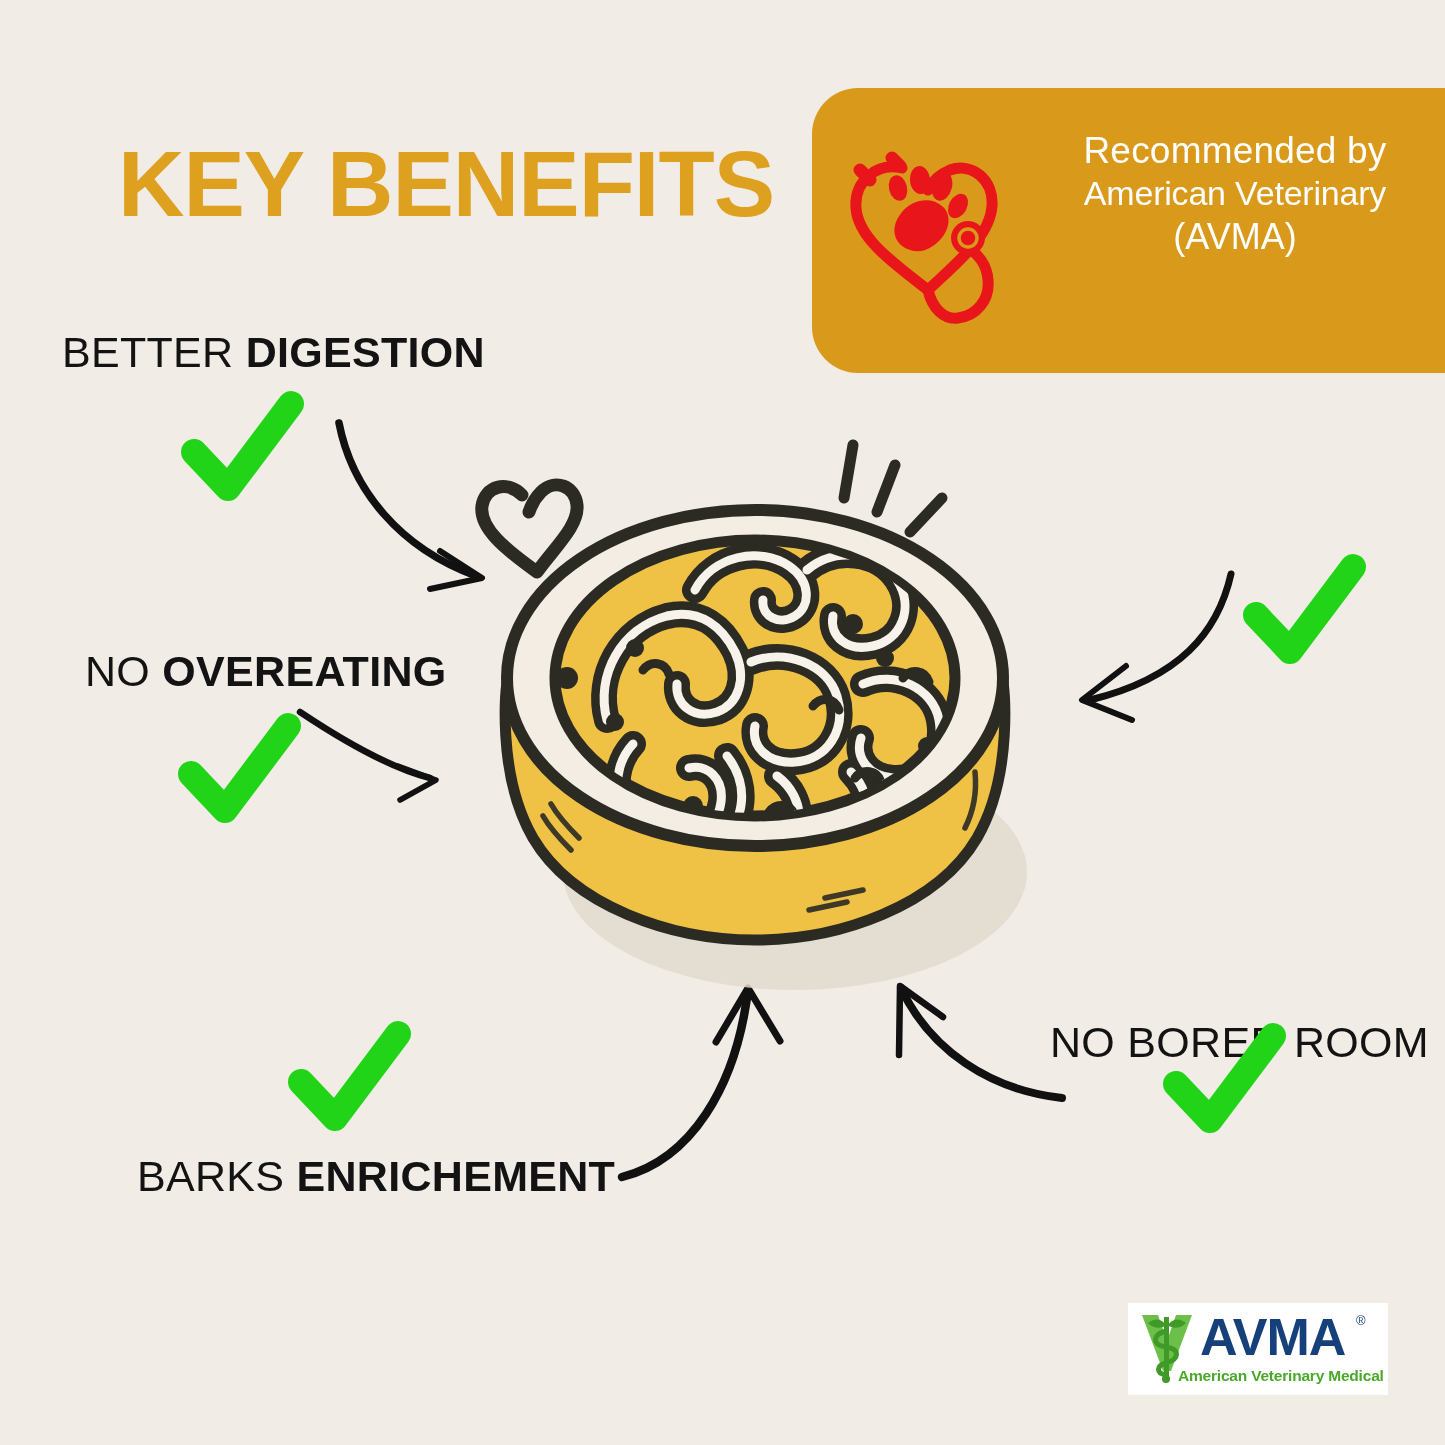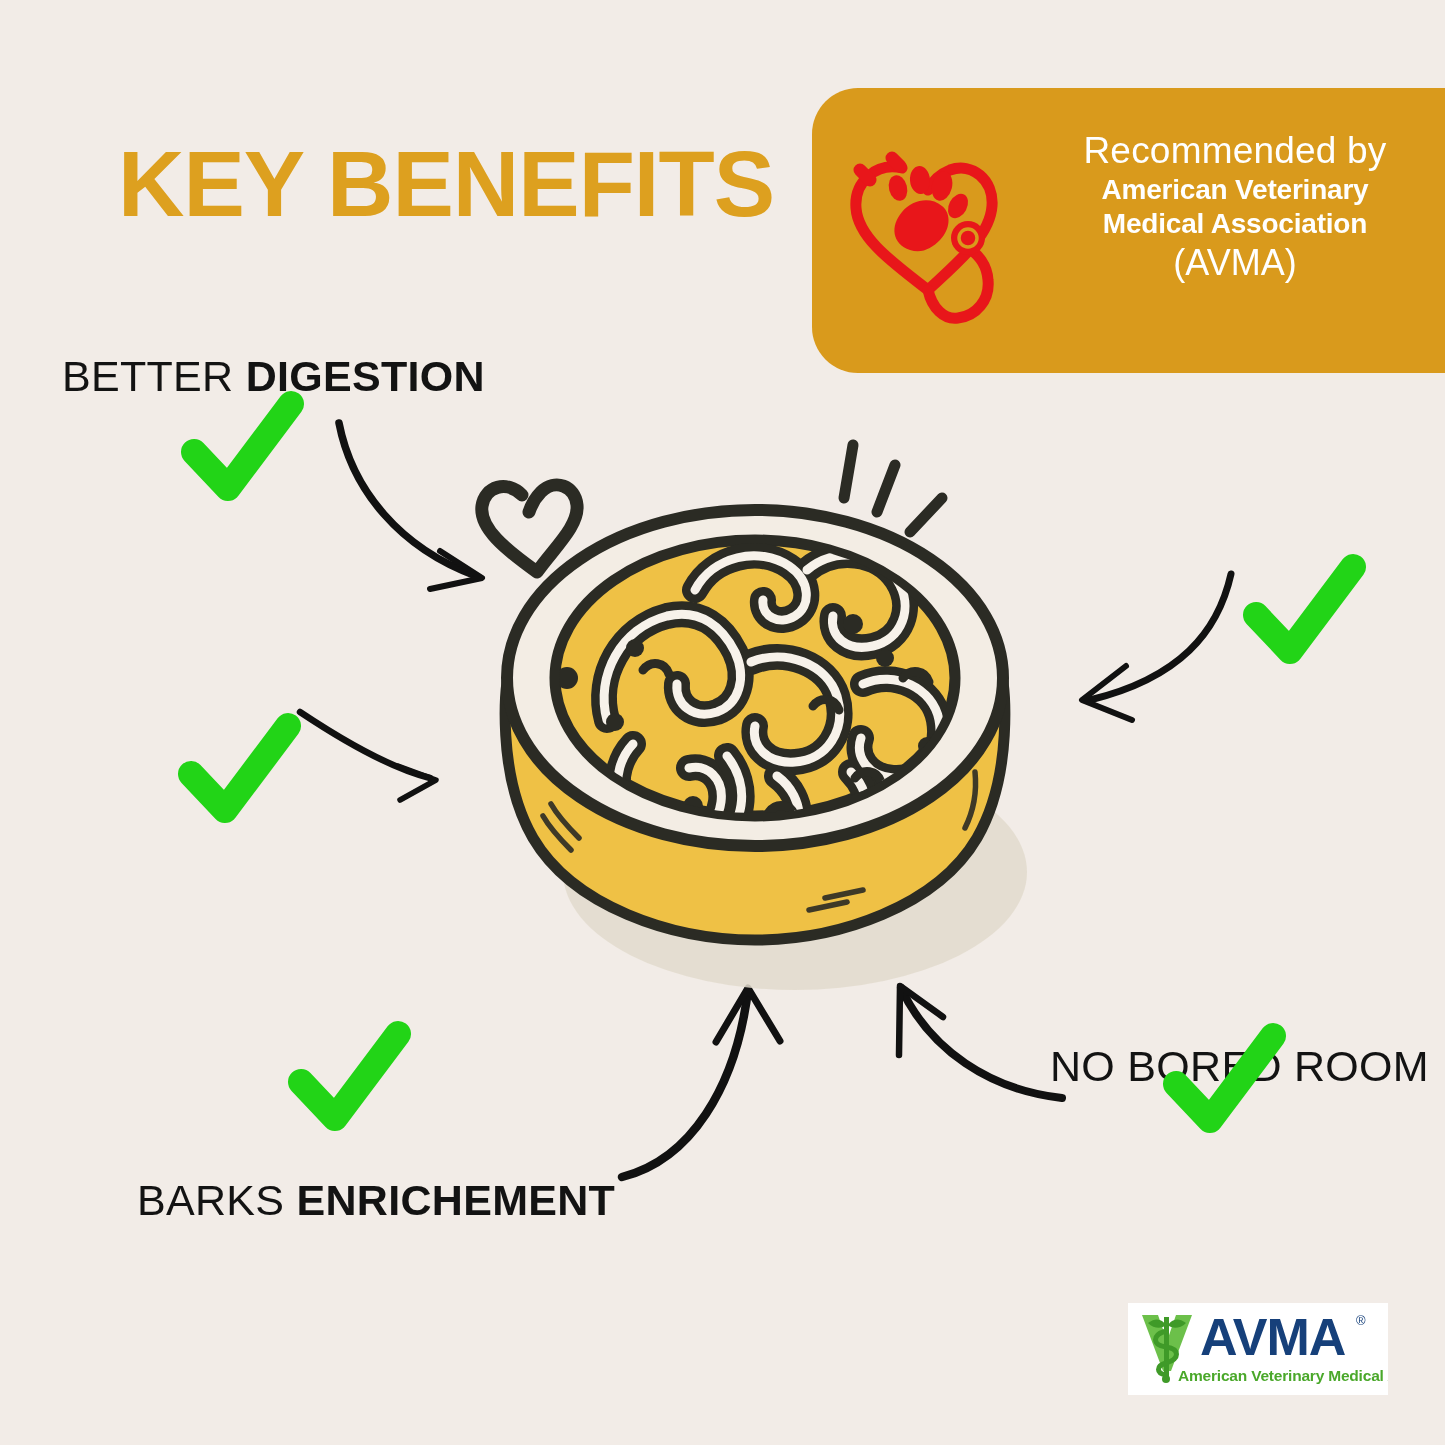--- a/index.html
+++ b/index.html
@@ -61,38 +61,37 @@
     text-align: center;
     color: #ffffff;
     line-height: 1.22;
   }
   .badge-line1 {
     font-size: 37px;
     font-weight: normal;
     letter-spacing: 0.2px;
   }
   .badge-line2, .badge-line3 {
-    font-size: 28px;
-    font-weight: bold;
+    font-size: 34px;
+    font-weight: normal;
     letter-spacing: -0.2px;
   }
   .badge-line4 {
     font-size: 36px;
     font-weight: normal;
   }
 
   
   .benefit-label {
     position: absolute;
     color: #131313;
     font-size: 43px;
     letter-spacing: 0.3px;
     white-space: nowrap;
     font-weight: normal;
-    margin-top: 24px;
   }
   .benefit-label b { font-weight: bold; }
 
   .lbl-digestion   { left: 62px;  top: 328px; }
   .lbl-overeating  { left: 85px;  top: 647px; }
   .lbl-gas         { left: 1075px; top: 482px; }
   .lbl-bored       { left: 1050px; top: 1018px; }
   .lbl-enrichment  { left: 137px;  top: 1152px; }
 
   
@@ -202,29 +201,31 @@
         <ellipse cx="58" cy="48" rx="9" ry="13" fill="#e8161a" transform="rotate(-14 58 48)"></ellipse>
         <ellipse cx="80" cy="40" rx="10" ry="14" fill="#e8161a" transform="rotate(-4 80 40)"></ellipse>
         <ellipse cx="102" cy="46" rx="10" ry="15" fill="#e8161a" transform="rotate(14 102 46)"></ellipse>
         <ellipse cx="118" cy="66" rx="9" ry="13" fill="#e8161a" transform="rotate(28 118 66)"></ellipse>
         <path d="M62 72 C50 86 52 104 70 110 C82 114 92 108 100 100 C110 90 112 74 102 66 C90 56 72 60 62 72 Z" fill="#e8161a"></path>
       </svg>
     </div>
     <div class="badge-text">
       <div class="badge-line1">Recommended by</div>
       <div class="badge-line2">American Veterinary</div>
-      <div class="badge-line3">Medical Association</div>
       <div class="badge-line4">(AVMA)</div>
     </div>
   </div>
 
   <div class="benefit-label lbl-digestion">
     <span>BETTER </span><b>DIGESTION</b>
   </div>
 
+  <div class="benefit-label lbl-overeating">
+    <span>NO </span><b>OVEREATING</b>
+  </div>
 
 
   <div class="benefit-label lbl-bored">
     <span>NO BORED ROOM</span><b></b>
   </div>
 
   <div class="benefit-label lbl-enrichment">
     <span>BARKS </span><b>ENRICHEMENT</b>
   </div>
 

